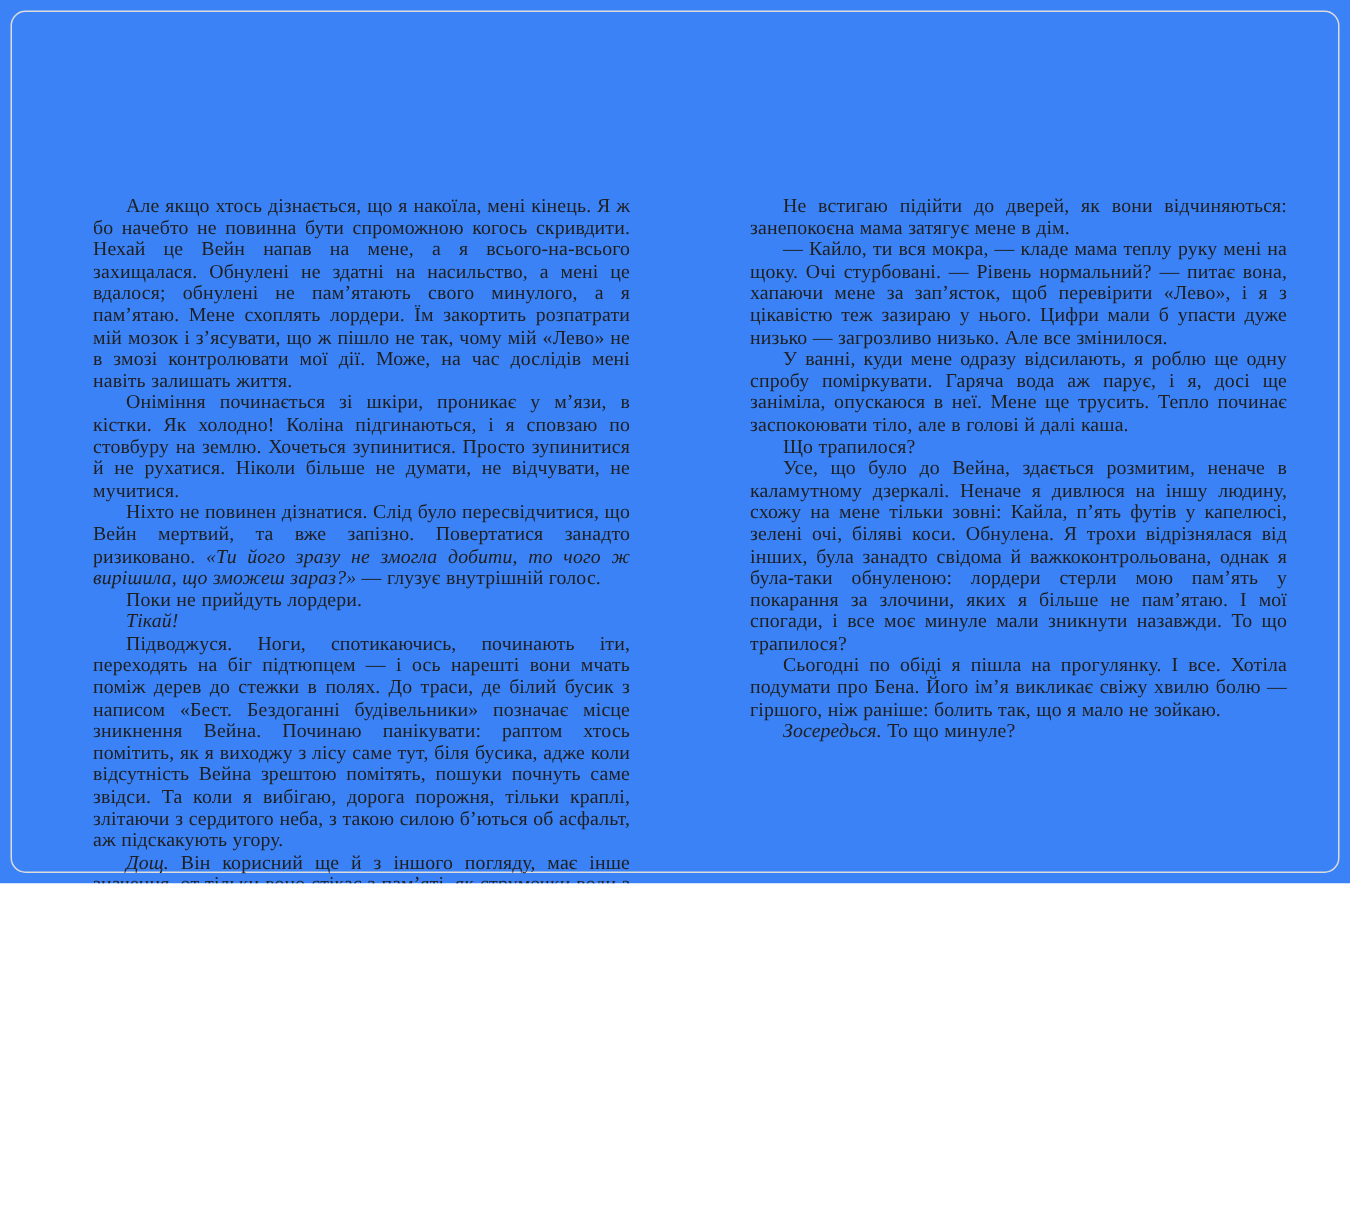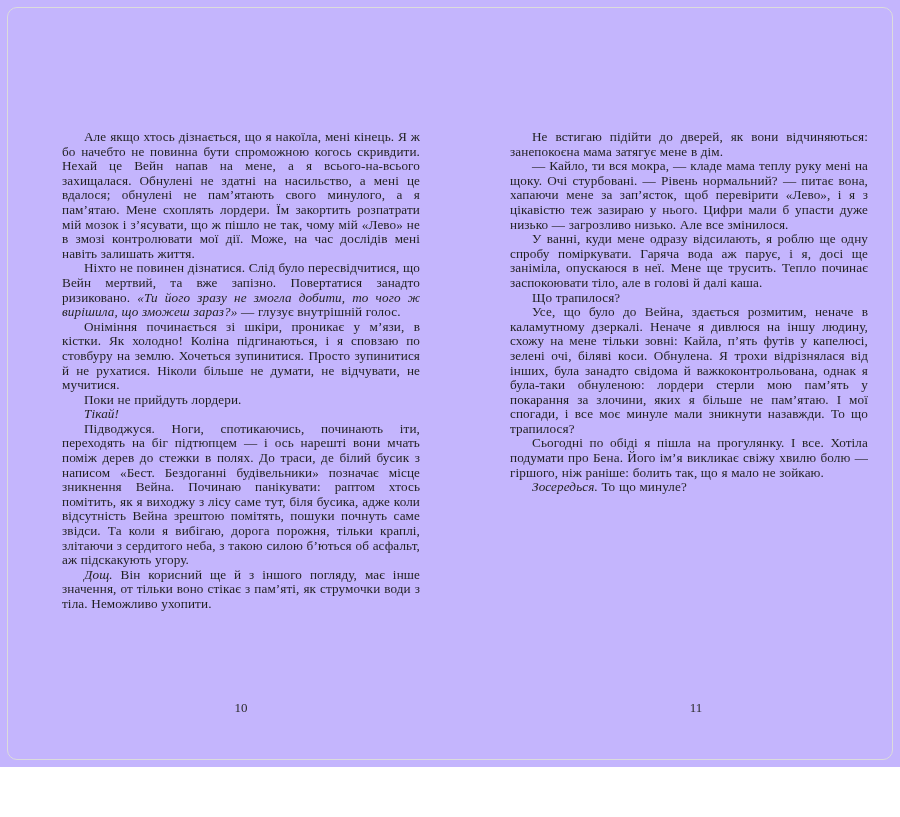--- a/index.html
+++ b/index.html
@@ -1,38 +1,38 @@
 <!DOCTYPE html>
 <html lang="uk"><head>
 <meta charset="utf-8">
 <style>
   html, body { margin: 0; padding: 0; background: #ffffff; }
   .canvas {
     position: relative;
     width: 900px;
-    height: 767px;
-    background: #c4b5fd;
+    height: 589px;
+    background: #3b82f6;
     font-family: "Liberation Serif", "DejaVu Serif", serif;
     color: #1f1f1f;
     overflow: hidden;
   }
   .frame {
     position: absolute;
     inset: 7px;
     border: 1px solid #dcdcdc;
     border-radius: 10px;
     pointer-events: none;
   }
   .page-col {
     position: absolute;
     top: 130px;
     width: 358px;
   }
   .page-col.left  { left: 62px;  }
-  .page-col.right { left: 500px; margin-left: 10px; }
+  .page-col.right { left: 500px; }
   .para {
     margin: 0;
     text-indent: 22px;
     text-align: justify;
     font-size: 13.2px;
     line-height: 14.6px;
     letter-spacing: 0.1px;
     word-spacing: 0.2px;
   }
   .em { font-style: italic; }
@@ -48,22 +48,22 @@
   .page-number.right { left: 517px; }
 </style>
 </head>
 <body>
 
 <div class="canvas">
   <div class="frame"></div>
 
   <div class="page-col left">
     <p class="para"><span>Але якщо хтось дізнається, що я накоїла, мені кінець. Я ж бо начебто не повинна бути спроможною когось скривдити. Нехай це Вейн напав на мене, а я всього-на-всього захищалася. Обнулені не здатні на насильство, а мені це вдалося; обнулені не пам’ятають свого минулого, а я пам’ятаю. Мене схоплять лордери. Їм закортить розпатрати мій мозок і з’ясувати, що ж пішло не так, чому мій «Лево» не в змозі контролювати мої дії. Може, на час дослідів мені навіть залишать життя.</span><span class="em"></span><span></span></p>
+    <p class="para"><span>Оніміння починається зі шкіри, проникає у м’язи, в кістки. Як холодно! Коліна підгинаються, і я сповзаю по стовбуру на землю. Хочеться зупинитися. Просто зупинитися й не рухатися. Ніколи більше не думати, не відчувати, не мучитися.</span><span class="em"></span><span></span></p>
     <p class="para"><span>Ніхто не повинен дізнатися. Слід було пересвідчитися, що Вейн мертвий, та вже запізно. Повертатися занадто ризиковано. </span><span class="em">«Ти його зразу не змогла добити, то чого ж вирішила, що зможеш зараз?»</span><span> — глузує внутрішній голос.</span></p>
-    <p class="para"><span>Оніміння починається зі шкіри, проникає у м’язи, в кістки. Як холодно! Коліна підгинаються, і я сповзаю по стовбуру на землю. Хочеться зупинитися. Просто зупинитися й не рухатися. Ніколи більше не думати, не відчувати, не мучитися.</span><span class="em"></span><span></span></p>
     <p class="para"><span>Поки не прийдуть лордери.</span><span class="em"></span><span></span></p>
     <p class="para"><span></span><span class="em">Тікай!</span><span></span></p>
     <p class="para"><span>Підводжуся. Ноги, спотикаючись, починають іти, переходять на біг підтюпцем — і ось нарешті вони мчать поміж дерев до стежки в полях. До траси, де білий бусик з написом «Бест. Бездоганні будівельники» позначає місце зникнення Вейна. Починаю панікувати: раптом хтось помітить, як я виходжу з лісу саме тут, біля бусика, адже коли відсутність Вейна зрештою помітять, пошуки почнуть саме звідси. Та коли я вибігаю, дорога порожня, тільки краплі, злітаючи з сердитого неба, з такою силою б’ються об асфальт, аж підскакують угору.</span><span class="em"></span><span></span></p>
     <p class="para"><span class="em">Дощ.</span><span> Він корисний ще й з іншого погляду, має інше значення, от тільки воно стікає з пам’яті, як струмочки води з тіла. Неможливо ухопити.</span></p>
   </div>
 
   <div class="page-col right">
     <p class="para"><span>Не встигаю підійти до дверей, як вони відчиняються: занепокоєна мама затягує мене в дім.</span><span class="em"></span><span></span></p>
     <p class="para"><span>— Кайло, ти вся мокра, — кладе мама теплу руку мені на щоку. Очі стурбовані. — Рівень нормальний? — питає вона, хапаючи мене за зап’ясток, щоб перевірити «Лево», і я з цікавістю теж зазираю у нього. Цифри мали б упасти дуже низько — загрозливо низько. Але все змінилося.</span><span class="em"></span><span></span></p>
     <p class="para"><span>У ванні, куди мене одразу відсилають, я роблю ще одну спробу поміркувати. Гаряча вода аж парує, і я, досі ще заніміла, опускаюся в неї. Мене ще трусить. Тепло починає заспокоювати тіло, але в голові й далі каша.</span><span class="em"></span><span></span></p>

